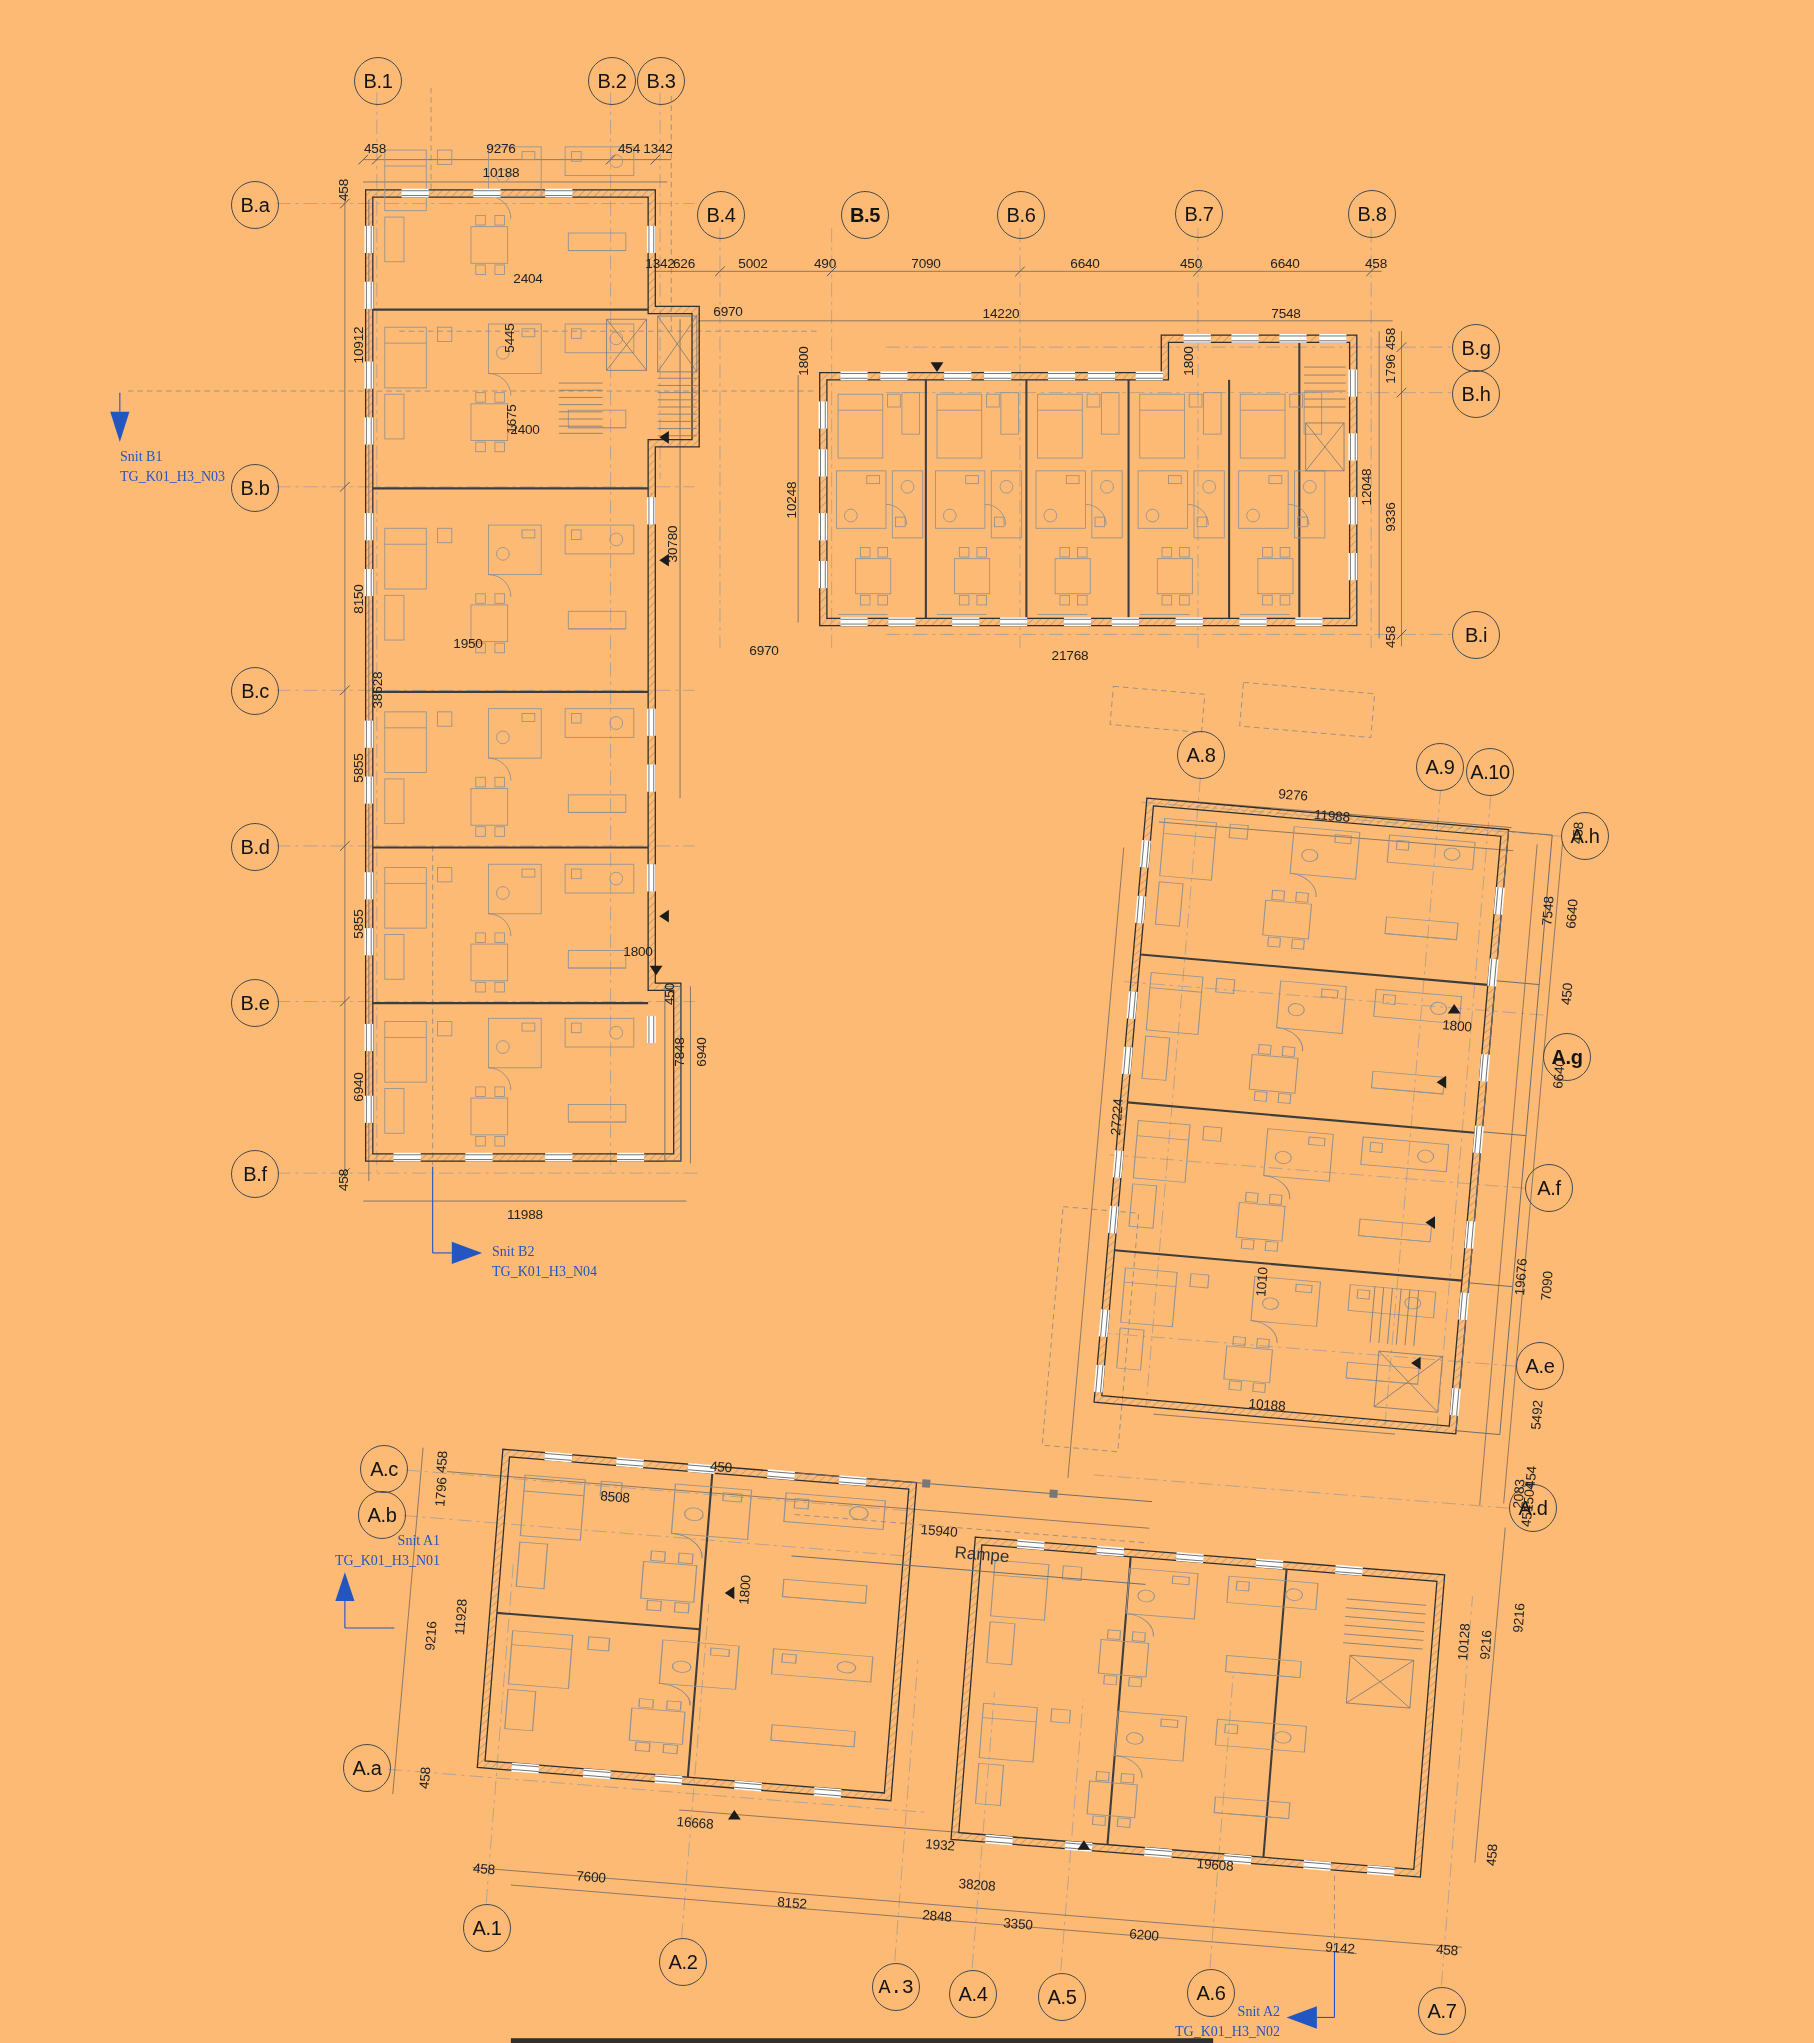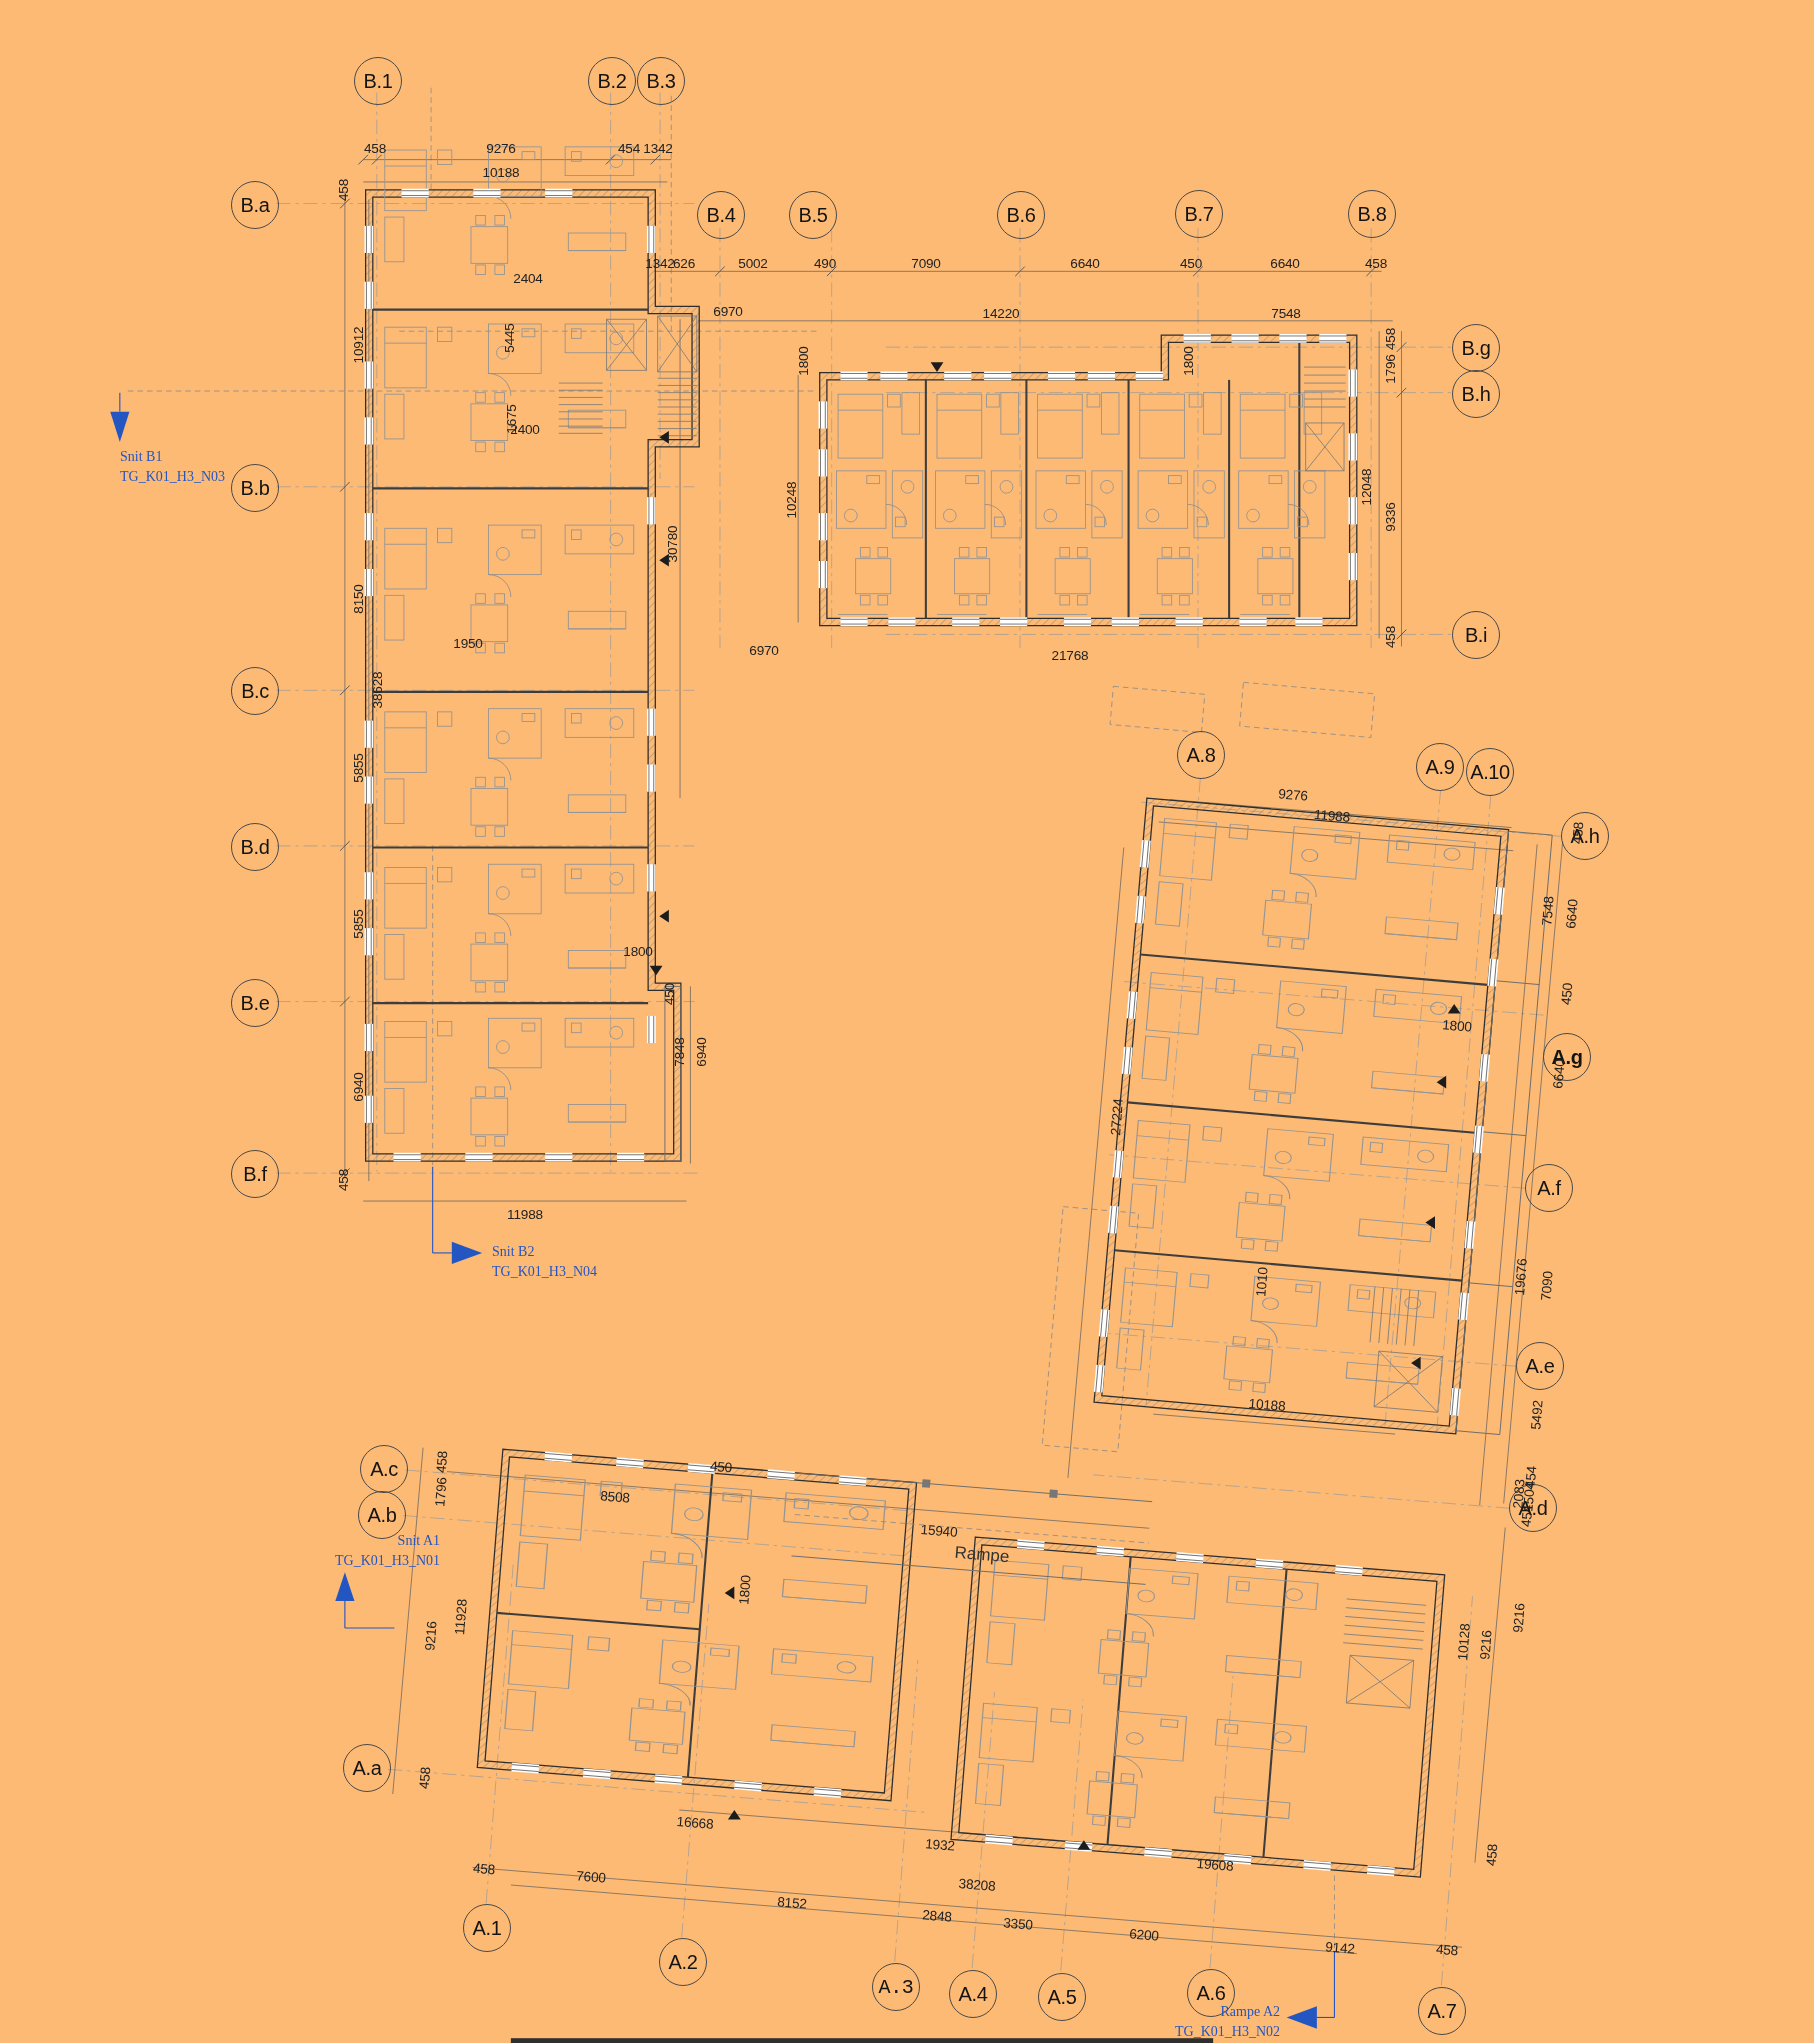--- a/index.html
+++ b/index.html
@@ -447,21 +447,21 @@
   </g>
 
   <rect x="640" y="2554" width="880" height="6" fill="#2f2f2f"></rect>
 </svg>
 
 <div class="layer">
       <div class="bubble" style="left: 377px; top: 80px; transform: translate(0px, 0px); margin-left: -23px; margin-top: -23px;">B.1</div>
       <div class="bubble" style="left: 611px; top: 80px; transform: translate(0px, 0px); margin-left: -23px; margin-top: -23px;">B.2</div>
       <div class="bubble" style="left: 660px; top: 80px; transform: translate(0px, 0px); margin-left: -23px; margin-top: -23px;">B.3</div>
       <div class="bubble" style="left: 720px; top: 214px; transform: translate(0px, 0px); margin-left: -23px; margin-top: -23px;">B.4</div>
-      <div class="bubble" style="left: 812px; top: 214px; transform: translate(0px, 0px); margin-left: -23px; margin-top: -23px;">B.5</div>
+      <div class="bubble" style="left: 864px; top: 214px; transform: translate(0px, 0px); margin-left: -23px; margin-top: -23px; font-weight: bold;">B.5</div>
       <div class="bubble" style="left: 1020px; top: 214px; transform: translate(0px, 0px); margin-left: -23px; margin-top: -23px;">B.6</div>
       <div class="bubble" style="left: 1198px; top: 213px; transform: translate(0px, 0px); margin-left: -23px; margin-top: -23px;">B.7</div>
       <div class="bubble" style="left: 1371px; top: 213px; transform: translate(0px, 0px); margin-left: -23px; margin-top: -23px;">B.8</div>
       <div class="bubble" style="left: 254px; top: 204px; transform: translate(0px, 0px); margin-left: -23px; margin-top: -23px;">B.a</div>
       <div class="bubble" style="left: 254px; top: 487px; transform: translate(0px, 0px); margin-left: -23px; margin-top: -23px;">B.b</div>
       <div class="bubble" style="left: 254px; top: 690px; transform: translate(0px, 0px); margin-left: -23px; margin-top: -23px;">B.c</div>
       <div class="bubble" style="left: 254px; top: 846px; transform: translate(0px, 0px); margin-left: -23px; margin-top: -23px;">B.d</div>
       <div class="bubble" style="left: 254px; top: 1002px; transform: translate(0px, 0px); margin-left: -23px; margin-top: -23px;">B.e</div>
       <div class="bubble" style="left: 254px; top: 1173px; transform: translate(0px, 0px); margin-left: -23px; margin-top: -23px;">B.f</div>
       <div class="bubble" style="left: 1475px; top: 347px; transform: translate(0px, 0px); margin-left: -23px; margin-top: -23px;">B.g</div>
@@ -581,19 +581,19 @@
       </div>
       <div class="sec-text" style="left: 492px; top: 1242px;">
         <div>Snit B2</div>
         <div>TG_K01_H3_N04</div>
       </div>
       <div class="sec-text" style="left: 335px; top: 1531px; text-align: right;">
         <div>Snit A1</div>
         <div>TG_K01_H3_N01</div>
       </div>
       <div class="sec-text right" style="left: 1280px; top: 2002px;">
-        <div>Rampe A2</div>
+        <div>Snit A2</div>
         <div>TG_K01_H3_N02</div>
       </div>
     </div>
 
 </div>
 
 
 </body></html>

